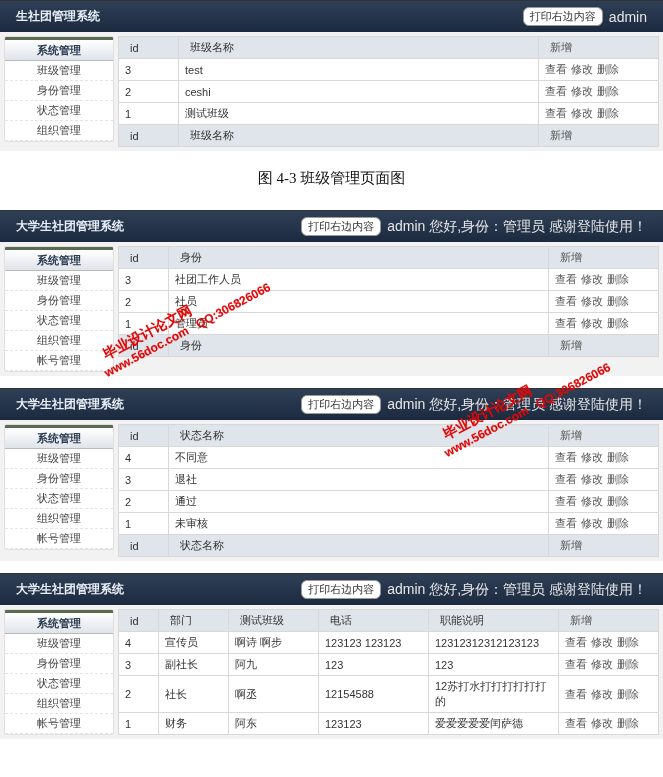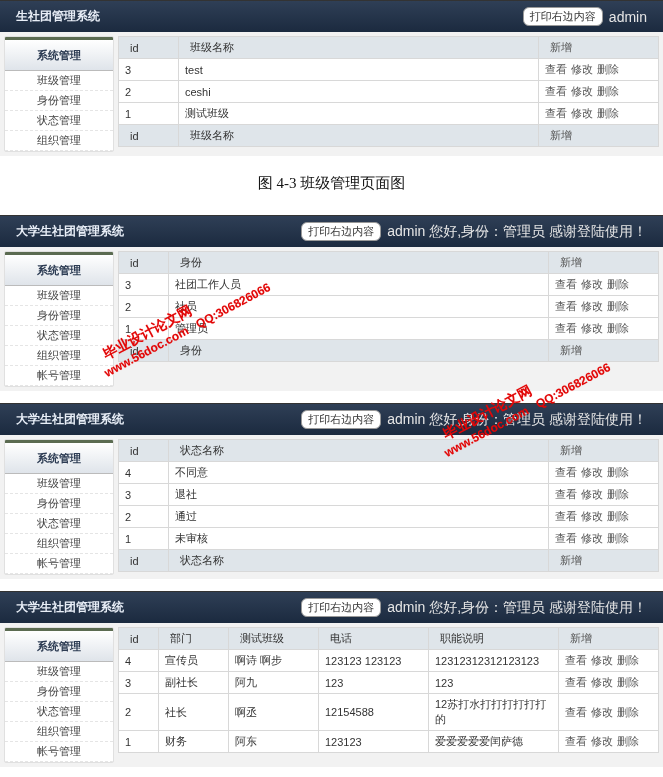--- a/index.html
+++ b/index.html
@@ -5,21 +5,21 @@
   * { box-sizing: border-box; margin: 0; padding: 0; }
   body { font-family: "Microsoft YaHei", Arial, sans-serif; background: #fff; width: 663px; font-size: 11px; color: #333; }
   .panel { width: 100%; margin-bottom: 12px; }
   .topbar { background: linear-gradient(#2f3f56, #1b2a3f); color: #fff; height: 32px; display:flex; align-items:center; justify-content:space-between; padding:0 16px; border-top:1px solid #333;}
   .topbar .title { color:#e8eef7; font-size:12px; font-weight:bold; }
   .topbar .right { display:flex; align-items:center; gap:6px;}
   .topbar .btn { background:#fff; color:#333; border:1px solid #999; border-radius:6px; padding:1px 6px; font-size:11px;}
   .topbar .txt { color:#e6e6e6; font-size:14px;}
   .body { display:flex; align-items:flex-start; background:#f2f2f2; }
   .sidebar { width:110px; background:#fff; border:1px solid #e0e0e0; margin:4px; border-radius:2px; overflow:hidden;}
-  .sidebar .shead { background:linear-gradient(#ffffff, #dfe4ea); border-bottom:1px solid #bbb; height:34px; display:flex; align-items:center; justify-content:center; font-weight:bold; color:#2d3c53; border-top:3px solid #5b6b51;}
+  .sidebar .shead { background:linear-gradient(#ffffff, #dfe4ea); border-bottom:1px solid #bbb; height:24px; display:flex; align-items:center; justify-content:center; font-weight:bold; color:#2d3c53; border-top:3px solid #5b6b51;}
   .sidebar .sitem { height:20px; display:flex; align-items:center; justify-content:center; color:#444; border-bottom:1px dashed #e5e5e5;}
   .content { flex:1; margin:4px 4px 4px 0; }
   table { width:100%; border-collapse:collapse; background:#fff; }
   th, td { border:1px solid #d8d8d8; padding:3px 6px; text-align:left; font-weight:normal; font-size:11px;}
   th { background:#e7ebee; color:#333;padding-left:11px; }
   tr.header th { background:#dfe5ea; }
   .actions span { margin-right:4px; color:#555; }
   .add { color:#555; }
   .caption { text-align:center; font-size:15px; font-family: SimSun, serif; color:#111; margin:18px 0 22px 0; }
   .watermark { position:absolute; color:#e10707; font-size:14px; font-weight:bold; transform:rotate(-28deg); white-space:pre; pointer-events:none; font-family: Arial, "Microsoft YaHei"; text-shadow:0 0 1px rgba(255,0,0,0.3);}

